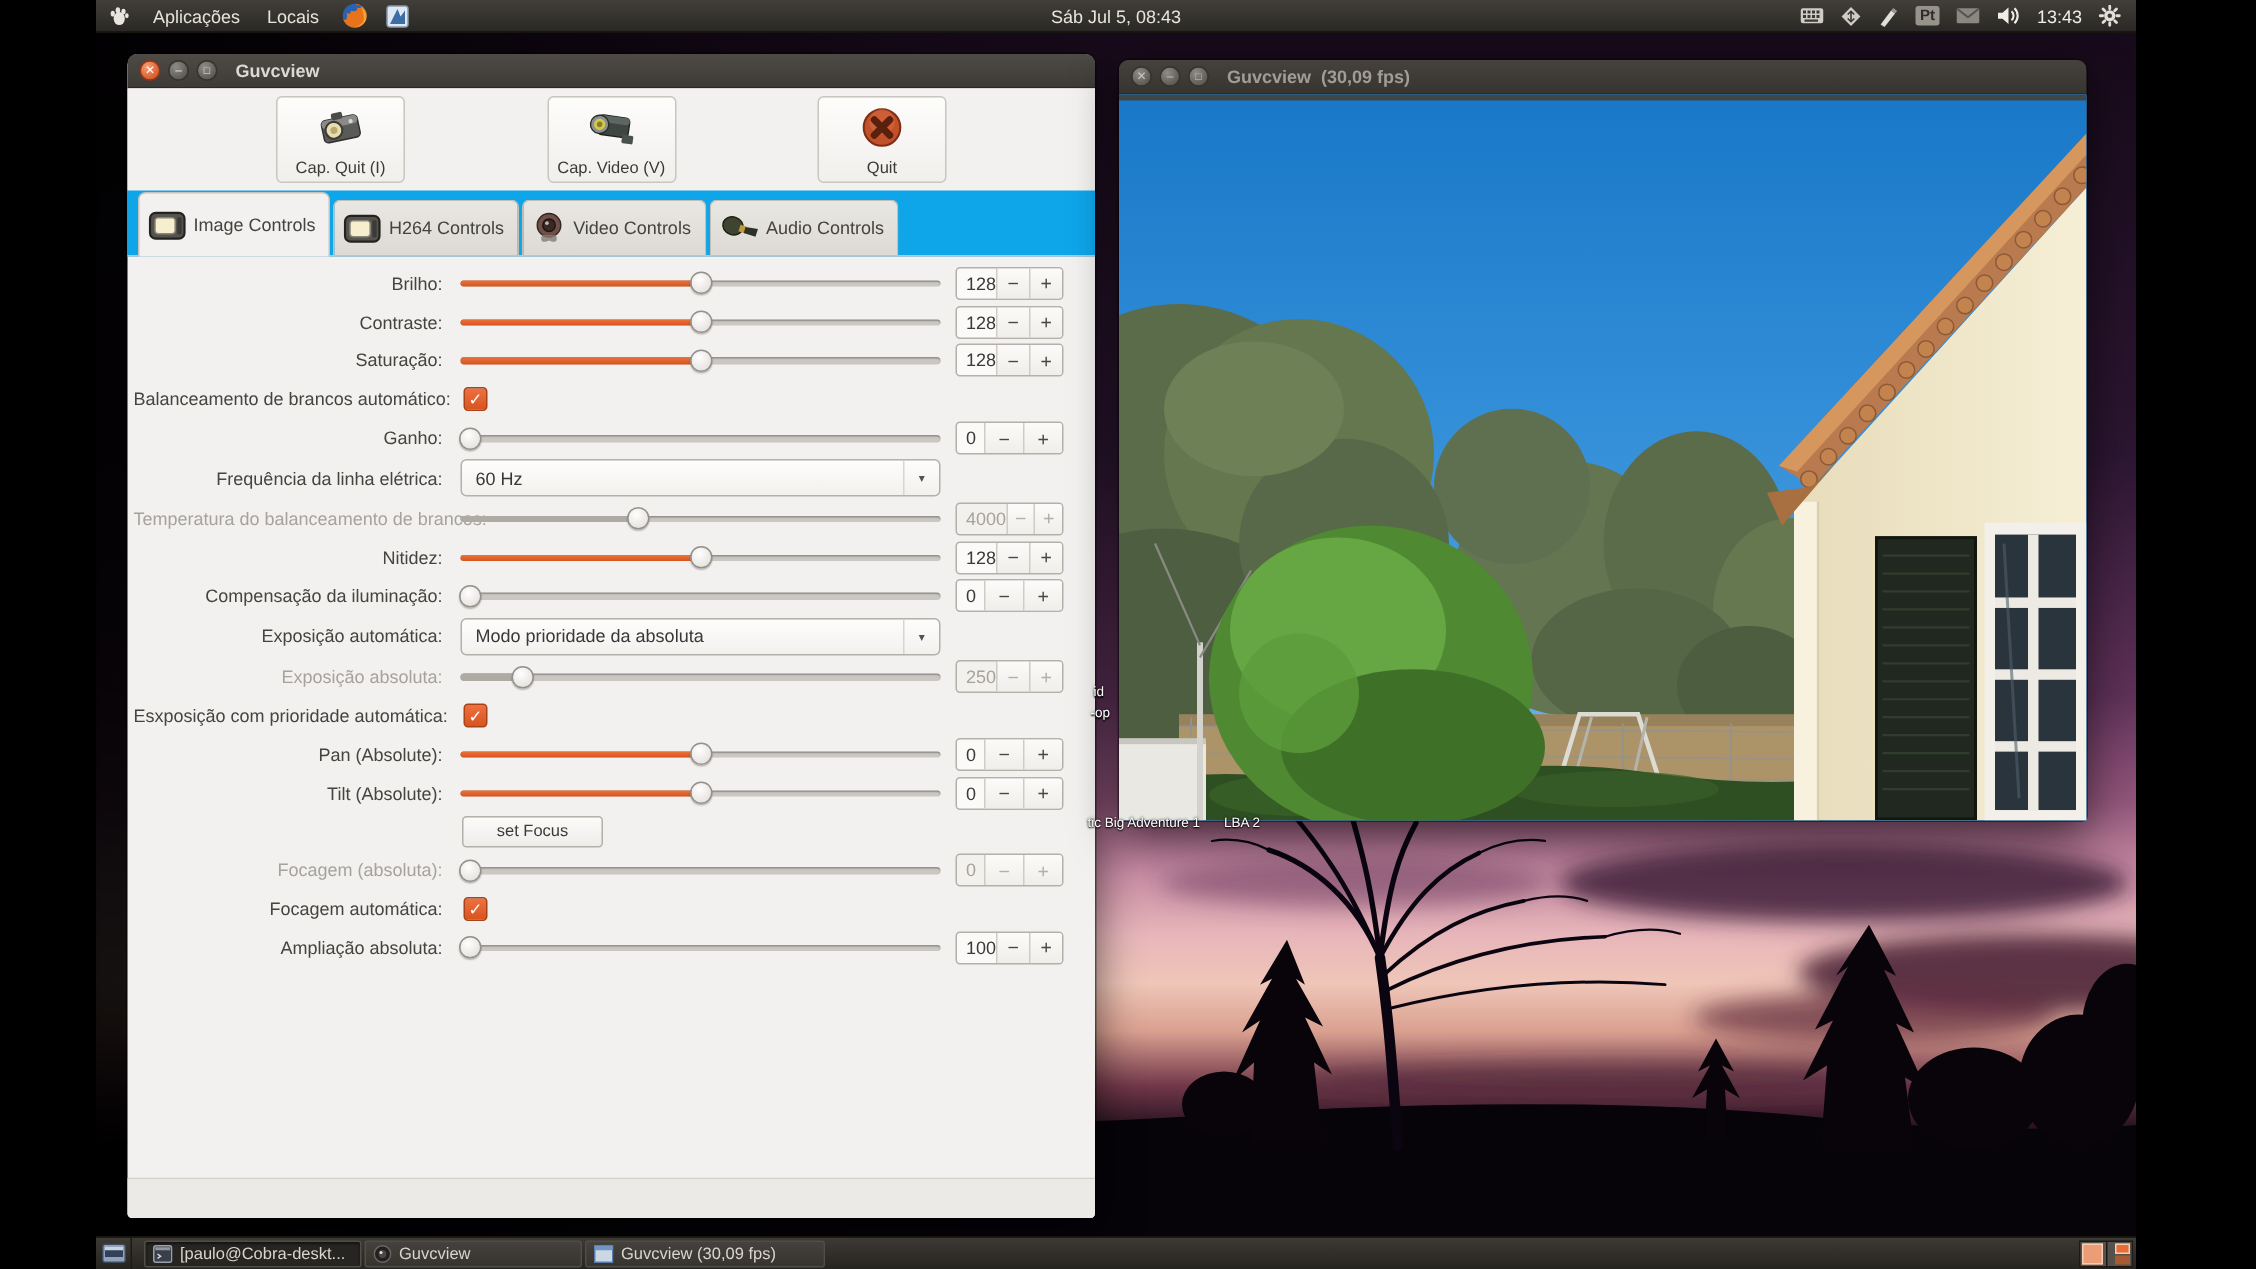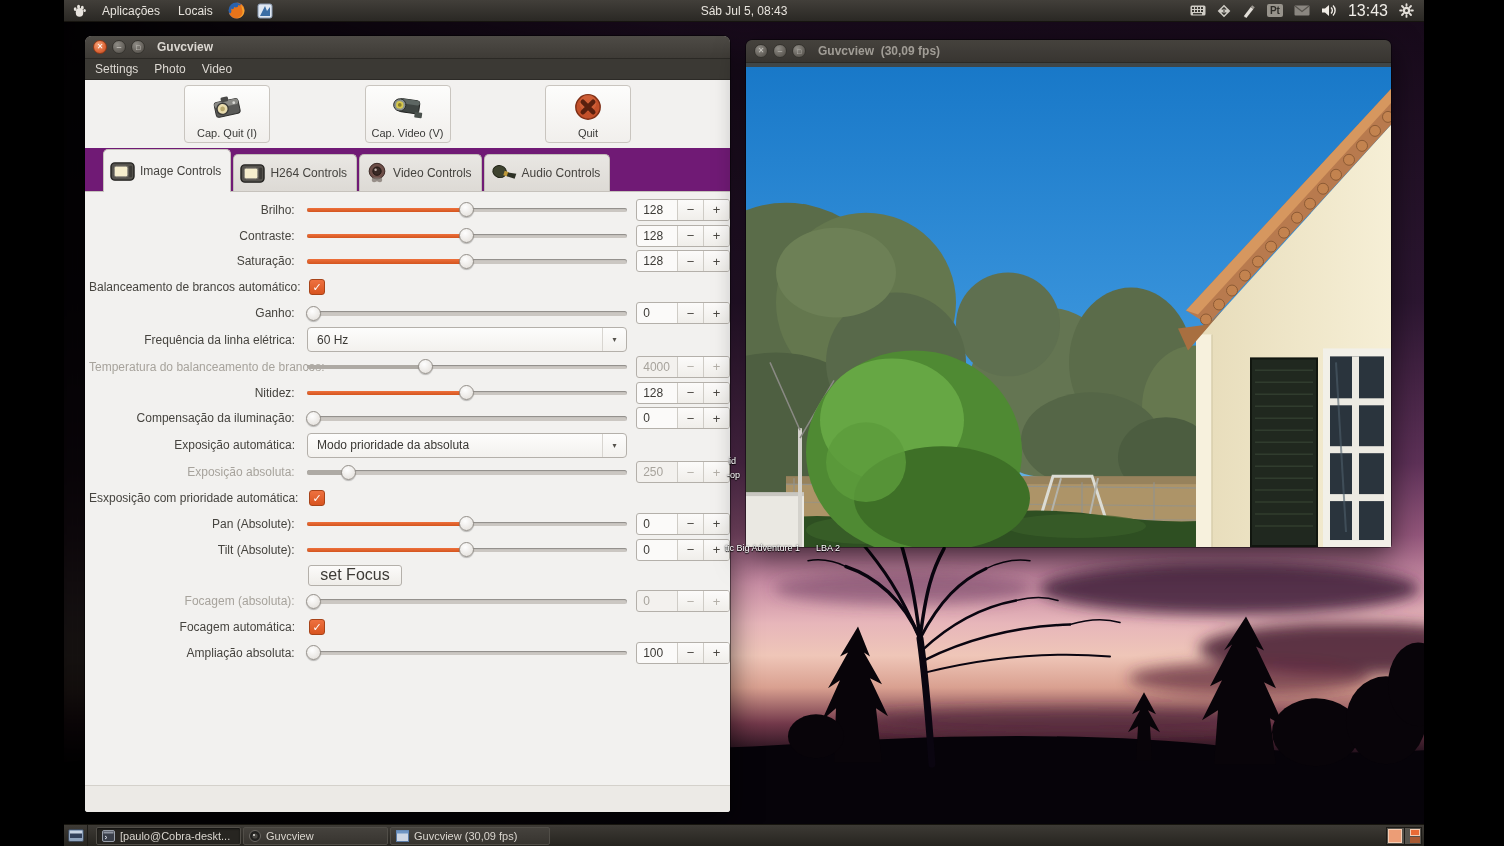--- a/index.html
+++ b/index.html
@@ -12,21 +12,21 @@
   
   #top-panel{position:absolute;left:0;top:0;width:1360px;height:22px;
     background:linear-gradient(#423f3a,#2a2824);border-bottom:1px solid #16140f;
     display:flex;align-items:center;color:#e6e2dc;font-size:12px;z-index:50;}
   .pmenu{padding:0 9px;line-height:22px;cursor:default;}
   .plaunch{margin:0 6px;display:inline-flex;align-items:center;}
   #panel-center{position:absolute;left:0;right:0;text-align:center;pointer-events:none;font-size:12px;color:#e8e4de;}
   #tray{margin-left:auto;display:flex;align-items:center;gap:11px;padding-right:10px;}
   .tray-ico{display:inline-flex;align-items:center;}
   #pt-badge{background:#97938b;color:#2e2c28;font-weight:bold;font-size:10px;padding:1px 3px;border-radius:2px;line-height:11px;}
-  #tray-clock{font-size:16px;color:#f0ede8;}
+  #tray-clock{font-size:12px;color:#f0ede8;}
 
   
   .window{position:absolute;border-radius:7px 7px 3px 3px;
     box-shadow:0 10px 30px rgba(0,0,0,.6),0 0 0 1px rgba(0,0,0,.45);}
   .titlebar{height:23px;border-radius:6px 6px 0 0;display:flex;align-items:center;
     background:linear-gradient(#4e4b46,#3e3b36);border-bottom:1px solid #2b2925;padding:0 6px;}
   .wbtns{display:flex;gap:5px;margin:0 6px 0 2px;}
   .wbtn{width:14px;height:14px;border-radius:50%;display:flex;align-items:center;justify-content:center;
     font-size:8px;line-height:1;color:#e9e6e0;border:1px solid #35332e;
     background:radial-gradient(circle at 35% 30%,#8f8c86,#635f59 65%,#4c4a44);}
@@ -37,57 +37,57 @@
   .titlebar.unfocused .wbtn{color:#c9c6c0;}
 
   
   #main-window{left:21px;top:36px;width:645px;height:776px;background:#f2f1ef;display:flex;flex-direction:column;}
   #menubar{height:21px;background:#3b3934;display:flex;align-items:center;padding-left:2px;border-bottom:1px solid #2c2a26;}
   .mitem{color:#ddd9d3;font-size:12px;padding:0 8px;line-height:21px;}
   #toolbar{height:68px;display:flex;justify-content:space-between;align-items:center;padding:0 99px;background:#f2f1ef;}
   .tbtn{width:86px;height:58px;background:linear-gradient(#fdfdfc,#f1efec);border:1px solid #c9c5bf;border-radius:4px;
     display:flex;flex-direction:column;align-items:center;justify-content:flex-end;padding-bottom:3px;}
   .tlbl{font-size:11px;color:#3a3a38;margin-top:1px;}
-  #tabsbar{height:44px;border-bottom:1px solid #c6c2bc;display:flex;align-items:flex-end;padding-left:18px;background:#701a75;}
+  #tabsbar{height:44px;border-bottom:1px solid #c6c2bc;display:flex;align-items:flex-end;padding-left:7px;background:#0ea5e9;}
   .tab{display:inline-flex;align-items:center;gap:4px;padding:0 9px 0 5px;height:37px;margin-right:2px;
     background:linear-gradient(#e9e7e3,#dddad5);border:1px solid #c2beb8;border-bottom:none;border-radius:5px 5px 0 0;
     font-size:12px;color:#45433f;position:relative;}
   .tab.active{background:#f2f1ef;height:43px;margin-bottom:-1px;border-color:#c6c2bc;z-index:2;}
   #controls-list{flex:1;padding-top:5px;}
   .ctl-row{display:flex;align-items:center;height:25.8px;padding-left:4px;}
   .ctl-label{width:214px;text-align:right;padding-right:8px;font-size:12px;color:#46443f;white-space:nowrap;}
   .ctl-label.disabled{color:#a7a39c;}
   .ctl-mid{width:329px;display:flex;align-items:center;padding-left:4px;}
   .slider{position:relative;width:320px;height:17px;}
   .track{position:absolute;left:0;right:0;top:6.5px;height:4.5px;background:#cbc7c2;border-radius:3px;
     box-shadow:inset 0 1px 1px rgba(0,0,0,.3);}
   .fill{height:100%;border-radius:3px;background:linear-gradient(#ee703b,#d4551e);}
   .slider.disabled .fill{background:#aeaaa4;}
   .thumb{position:absolute;top:1px;width:15px;height:15px;border-radius:50%;
     background:radial-gradient(circle at 40% 32%,#fefefe,#e9e6e2 70%,#d8d5d0);border:1px solid #94908a;
     box-shadow:0 1px 1px rgba(0,0,0,.25);}
-  .spin{width:94px;height:22px;margin-left:5px;display:flex;background:#fbfaf9;border:1px solid #b4b0aa;border-radius:3px;overflow:hidden;}
+  .spin{width:72px;height:22px;margin-left:5px;display:flex;background:#fbfaf9;border:1px solid #b4b0aa;border-radius:3px;overflow:hidden;}
   .spin-val{flex:1;font-size:12px;color:#3c3a36;padding:3px 0 0 6px;}
   .spin-btn{width:26px;border-left:1px solid #cfccc6;display:flex;align-items:center;justify-content:center;
     font-size:13px;color:#4a4742;background:linear-gradient(#fcfbfa,#f0eeea);}
   .spin.disabled .spin-val{color:#a7a39c;}
   .spin.disabled{background:#f3f1ee;}
   .spin.disabled .spin-btn{color:#b3afa8;}
   .checkbox{width:16px;height:16px;border-radius:3px;margin-left:2px;display:flex;align-items:center;justify-content:center;
     font-size:11px;font-weight:bold;color:#fff;}
   .checkbox.checked{background:linear-gradient(#ee7140,#d8541f);border:1px solid #a84318;}
   .checkbox.unchecked{background:#fcfcfb;border:1px solid #b1ada6;}
   .focus-label{font-size:12px;color:#46443f;margin-left:7px;}
   .dropdown{width:320px;height:25px;background:linear-gradient(#fdfdfc,#f3f1ee);border:1px solid #b4b0aa;border-radius:4px;
     display:flex;align-items:center;}
   .dd-value{flex:1;font-size:12px;color:#3a3834;padding-left:9px;}
   .dd-arrow{width:24px;height:100%;border-left:1px solid #d8d5d0;display:flex;align-items:center;justify-content:center;
     font-size:8px;color:#55524c;}
   .push-btn{width:94px;height:21px;margin-left:5px;background:linear-gradient(#fcfbfa,#efede9);border:1px solid #b4b0aa;
-    border-radius:3px;font-size:16px;color:#3c3a36;display:flex;align-items:center;justify-content:center;}
+    border-radius:3px;font-size:11px;color:#3c3a36;display:flex;align-items:center;justify-content:center;}
   #main-footer{height:27px;border-top:1px solid #d4d1cb;background:#eceae6;border-radius:0 0 3px 3px;}
 
   
   #video-window{left:682px;top:40px;width:645px;height:507px;background:#2a2a28;}
   #video-content{width:645px;height:484px;overflow:hidden;background:#3c96dd;}
   #video-content svg{display:block;}
 
   
   .icon-frag{position:absolute;font-size:9px;color:#fff;text-shadow:0 1px 1px #000,0 0 2px #000;white-space:nowrap;z-index:5;}
 
@@ -267,25 +267,20 @@
 
   <div id="main-window" class="window">
     <div class="titlebar">
       <span class="wbtns">
         <span class="wbtn close-f">✕</span>
         <span class="wbtn">–</span>
         <span class="wbtn" style="font-size:7px;">□</span>
       </span>
       <span class="wtitle">Guvcview</span>
     </div>
-    <div id="menubar">
-        <span class="mitem">Settings</span>
-        <span class="mitem">Photo</span>
-        <span class="mitem">Video</span>
-      </div>
     <div id="toolbar">
         <div class="tbtn">
     <span class="tico"><svg width="34" height="30" viewBox="0 0 34 32">
               <g transform="rotate(-12 17 16)">
                 <rect x="4" y="9" width="26" height="16" rx="3" fill="#5a5a58" stroke="#2e2e2c"></rect>
                 <rect x="4" y="9" width="26" height="6" rx="3" fill="#8a8a86"></rect>
                 <rect x="12" y="5" width="8" height="5" rx="1.5" fill="#4a4a48"></rect>
                 <circle cx="12" cy="17" r="6" fill="#e9dcae" stroke="#3a3a38" stroke-width="1.5"></circle>
                 <circle cx="12" cy="17" r="2.5" fill="#b9a96e"></circle>
                 <circle cx="25" cy="13" r="1.5" fill="#d8d8d4"></circle>

